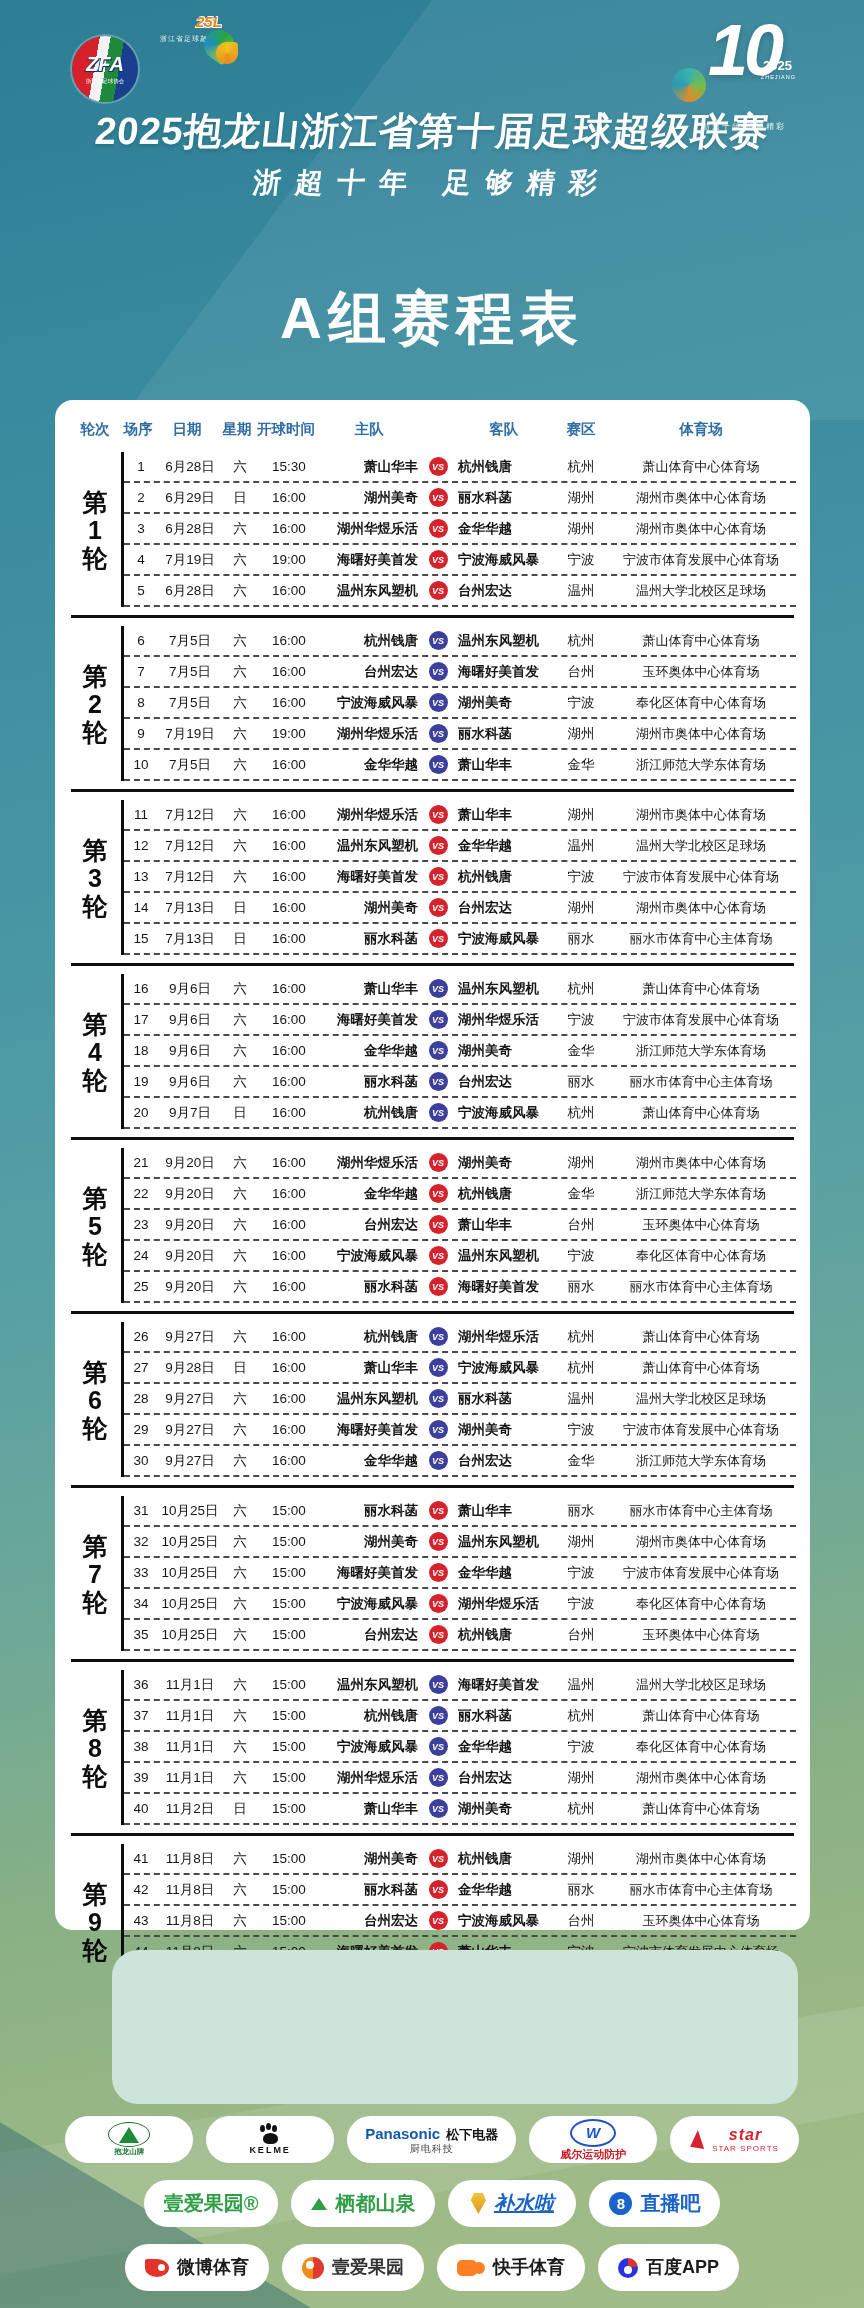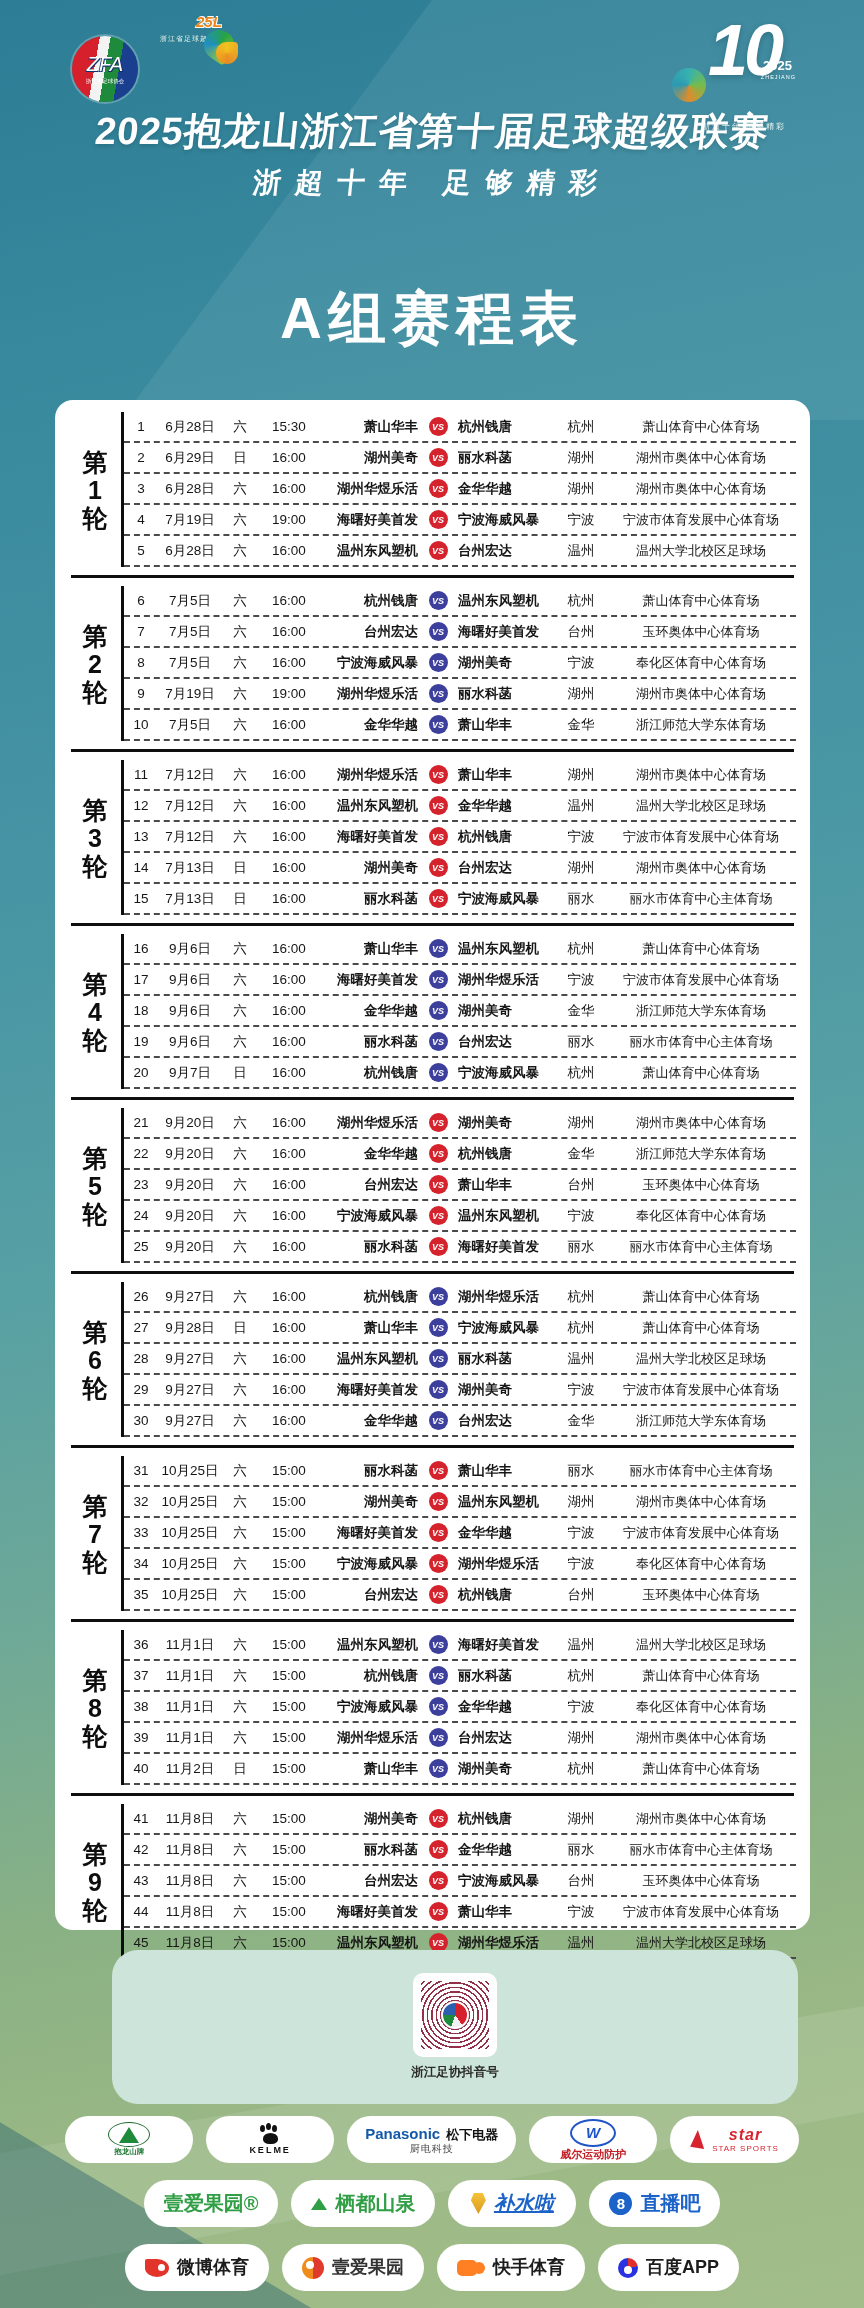--- a/index.html
+++ b/index.html
@@ -16,21 +16,21 @@
     clip-path:polygon(0 62%,100% 26%,100% 52%,0 92%);}
   .wedge-dark{position:absolute;left:0;top:2050px;width:864px;height:258px;
     background:rgba(23,84,104,0.38);
     clip-path:polygon(0 28%,36% 100%,0 100%);}
 
   
   .logo-zfa{position:absolute;left:72px;top:36px;width:66px;height:66px;border-radius:50%;
     background:linear-gradient(100deg,#d6202c 0 36%,#f3f3f3 36% 50%,#1d8a3c 50% 68%,#1b3f8f 68% 100%);
     display:flex;flex-direction:column;align-items:center;justify-content:center;
     box-shadow:0 0 0 2px rgba(255,255,255,0.25);}
-  .zfa-text{font-style:italic;font-weight:400;font-size:20px;color:#fff;
+  .zfa-text{font-style:italic;font-weight:700;font-size:20px;color:#fff;
     text-shadow:1px 1px 0 #12306b,-1px 1px 0 #12306b;}
   .zfa-cap{font-size:5.5px;color:#fff;margin-top:2px;white-space:nowrap;}
 
   .logo-25l{position:absolute;left:150px;top:30px;width:92px;text-align:center;}
   .l25-emblem{position:relative;width:50px;height:52px;margin:0 auto;}
   .l25-c1{position:absolute;left:8px;top:0;width:30px;height:30px;border-radius:50% 50% 4px 50%;
     background:conic-gradient(#27a344,#9ec932,#1f8fc0,#27a344);transform:rotate(35deg);}
   .l25-c2{position:absolute;left:20px;top:12px;width:22px;height:22px;border-radius:50% 4px 50% 50%;
     background:conic-gradient(#f7c31e,#f08c1e,#f7c31e);opacity:.95;}
   .l25-text{position:absolute;left:0;right:0;bottom:0;font-size:15px;font-weight:900;font-style:italic;color:#f08418;
@@ -167,20 +167,32 @@
   <span class="anniv-year">2025</span>
   <span class="anniv-reg">ZHEJIANG</span>
   <span class="anniv-cap">浙超十年 足够精彩</span>
 </div>
 
 <div class="title">2025抱龙山浙江省第十届足球超级联赛</div>
 <div class="subtitle">浙超十年 足够精彩</div>
 <div class="group-title">A组赛程表</div>
 
 <section class="card">
+  <div class="thead">
+      <span class="th">轮次</span>
+      <span class="th">场序</span>
+      <span class="th">日期</span>
+      <span class="th">星期</span>
+      <span class="th">开球时间</span>
+      <span class="th">主队</span>
+      <span class="th"></span>
+      <span class="th">客队</span>
+      <span class="th">赛区</span>
+      <span class="th">体育场</span>
+    </div>
   <div class="rounds">
       <div class="round-block">
         <div class="round-label">
           <span class="rl-ch">第</span>
           <span class="rl-ch">1</span>
           <span class="rl-ch">轮</span>
         </div>
         <div class="round-rows">
           <div class="match-row">
             <span class="c-no">1</span>
@@ -756,26 +768,20 @@
             <span class="c-away">湖州华煜乐活</span>
             <span class="c-reg">温州</span>
             <span class="c-std">温州大学北校区足球场</span>
           </div>
         </div>
       </div>
     </div>
 </section>
 
 <section class="qr-panel">
-    <div class="qr-item">
-      <div class="qr-box">
-        <div class="qr-noise round"></div>
-      </div>
-      <div class="qr-label">浙江足协抖音号</div>
-    </div>
   </section>
 
 <section>
   <div class="sp-row r1">
       <div class="sp-pill sp-baolongshan stack">
         <span class="sp-icon mountain"></span>
         <span class="sp-text">
           <span class="sp-line">
             <span class="sp-label" style="color: rgb(30, 122, 52);">抱龙山牌</span>
           </span>

